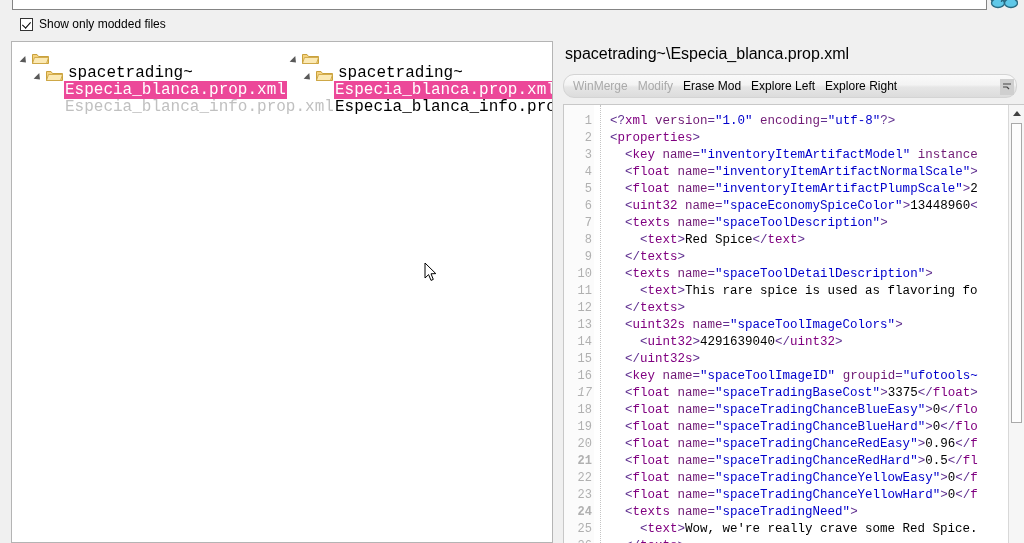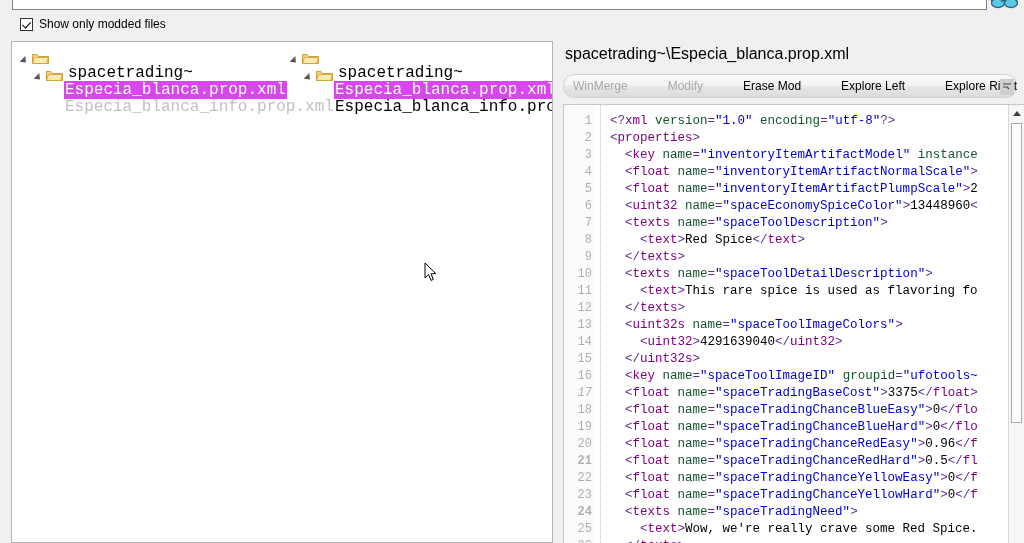--- a/index.html
+++ b/index.html
@@ -118,21 +118,21 @@
     margin-right: 4px;
     position: relative;
   }
   .folder-icon svg { display: block; }
 
   .node-label {
     color: #000;
     padding: 0 1px;
   }
   .node-label.selected {
-    background: #d946ef;
+    background: #ec4899;
     color: #ffffff;
   }
   .node-label.dimmed {
     color: #c0c0c0;
   }
   .indent-1 { padding-left: 14px; }
   .indent-2 { padding-left: 44px; }
 
   
   #file-path {
@@ -147,21 +147,20 @@
     position: absolute;
     left: 563px; top: 74px;
     width: 454px; height: 24px;
     background: linear-gradient(to bottom, #fafafa 0%, #f3f3f3 45%, #e6e6e6 55%, #dcdcdc 100%);
     border: 1px solid #d4d4d4;
     border-radius: 11px;
     box-sizing: border-box;
     display: flex;
     align-items: center;
     padding-left: 4px;
-    gap: 30px;
   }
   .tb-btn {
     font-size: 12px;
     color: #000;
     padding: 2px 5px;
     white-space: nowrap;
     background: transparent;
     border: 0;
     font-family: "Liberation Sans", sans-serif;
     cursor: default;
@@ -218,21 +217,21 @@
     left: 46px; top: 8px;
     width: 960px;
   }
   #gutter-nums {
     position: absolute;
     left: 0; top: 8px;
     width: 30px;
   }
   .punc { color: #5f2f8f; }
   .tag  { color: #800080; margin-top: 36px; }
-  .attr { color: #14532d; }
+  .attr { color: #701a75; }
   .val  { color: #0000cc; }
   .txt  { color: #000000; }
 
   
   #code-scrollbar {
     position: absolute;
     right: 0; top: 0;
     width: 16px; height: 100%;
     background: #f6f6f6;
     border-left: 1px solid #d8d8d8;

